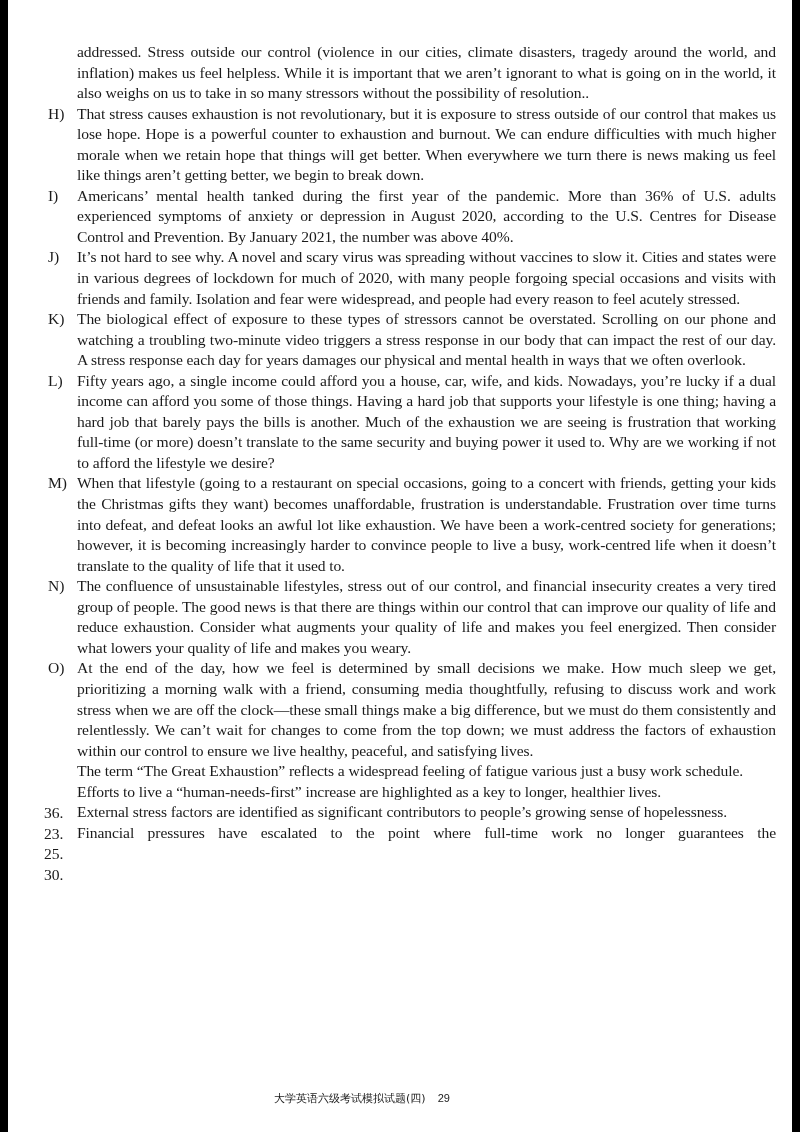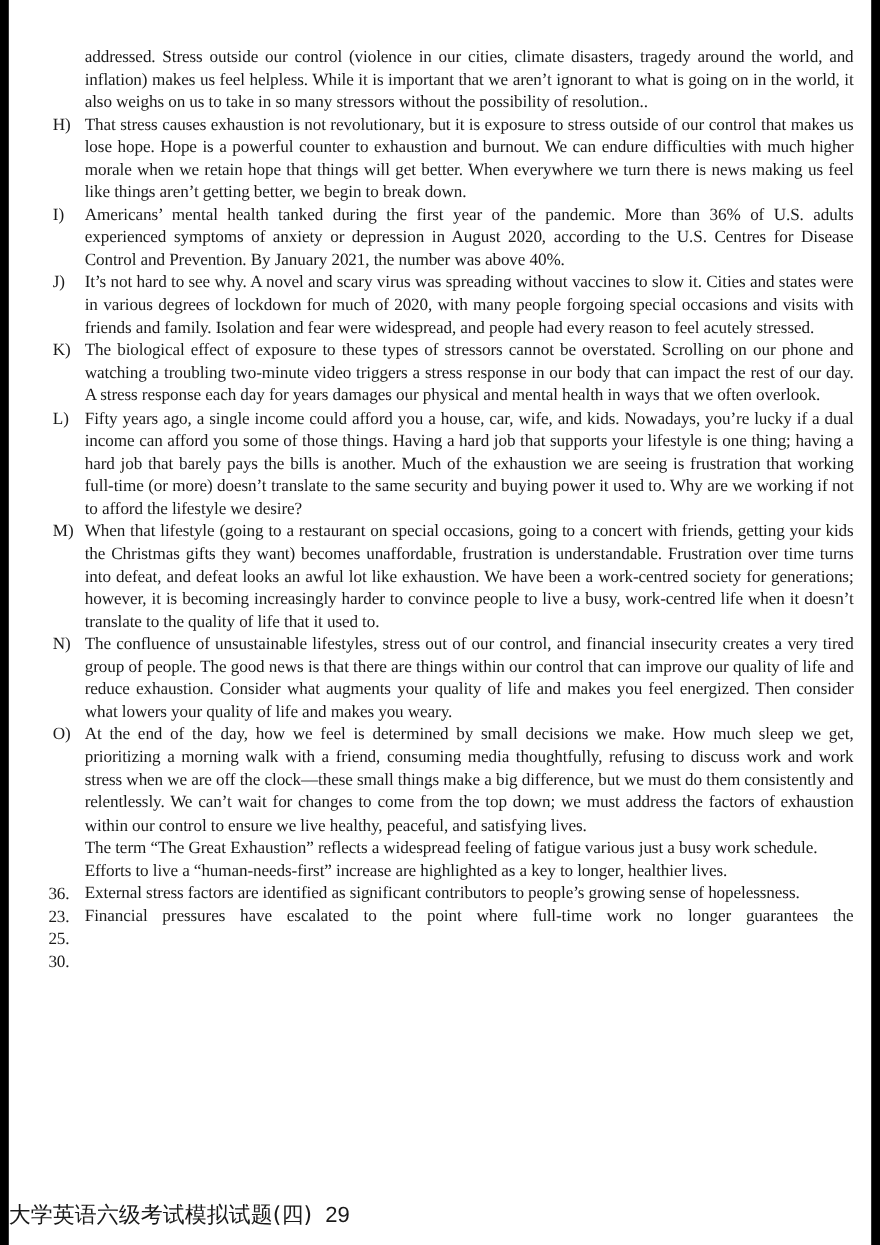--- a/index.html
+++ b/index.html
@@ -26,21 +26,21 @@
     text-align: justify;
     text-align-last: left;
     margin: 0;
   }
   .para .label {
     position: absolute; left: 0; top: 0;
   }
   .q .label { left: -4px; margin-top: 42px; }
   .footer {
     position: absolute; left: 0; width: 708px; top: 1091px;
-    text-align: left; font-size: 20px;
+    text-align: center; font-size: 11px;
     font-family: "DejaVu Sans", "Liberation Sans", sans-serif;
   }
   .footer .pno { margin-left: 12px; font-family: "Liberation Sans", sans-serif; }
 </style>
 </head>
 <body>
 
 <div class="page">
   <div class="content">
     <p class="para"><span>addressed. Stress outside our control (violence in our cities, climate disasters, tragedy around the world, and inflation) makes us feel helpless. While it is important that we aren’t ignorant to what is going on in the world, it also weighs on us to take in so many stressors without the possibility of resolution..</span></p>

